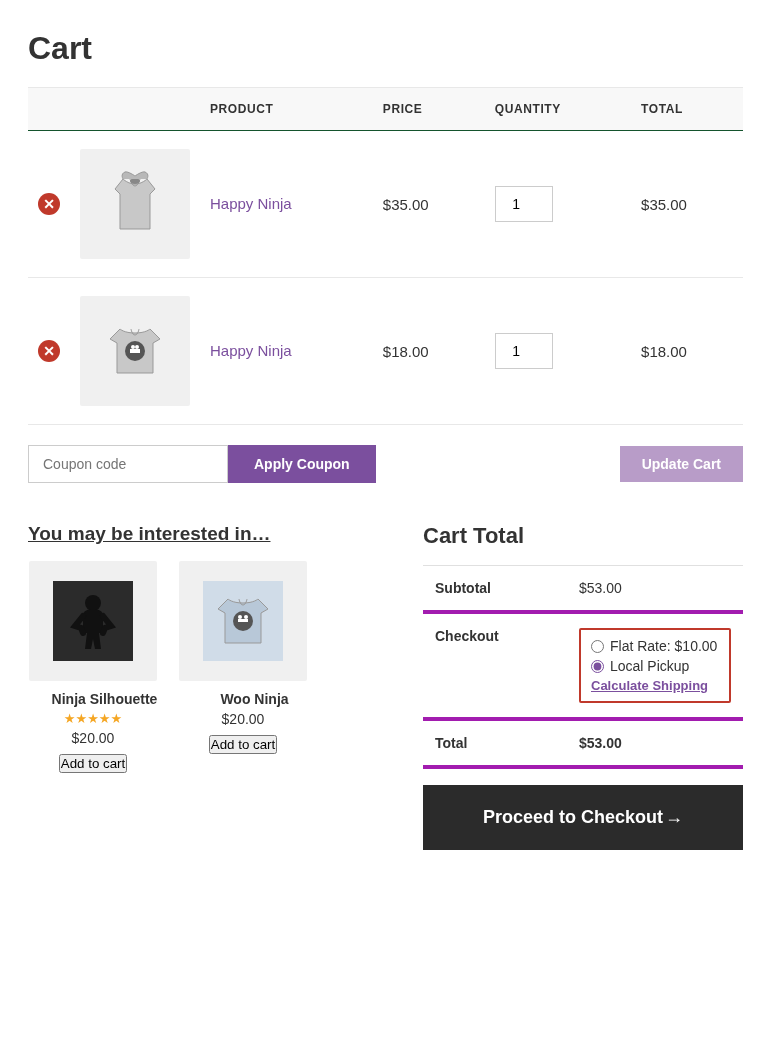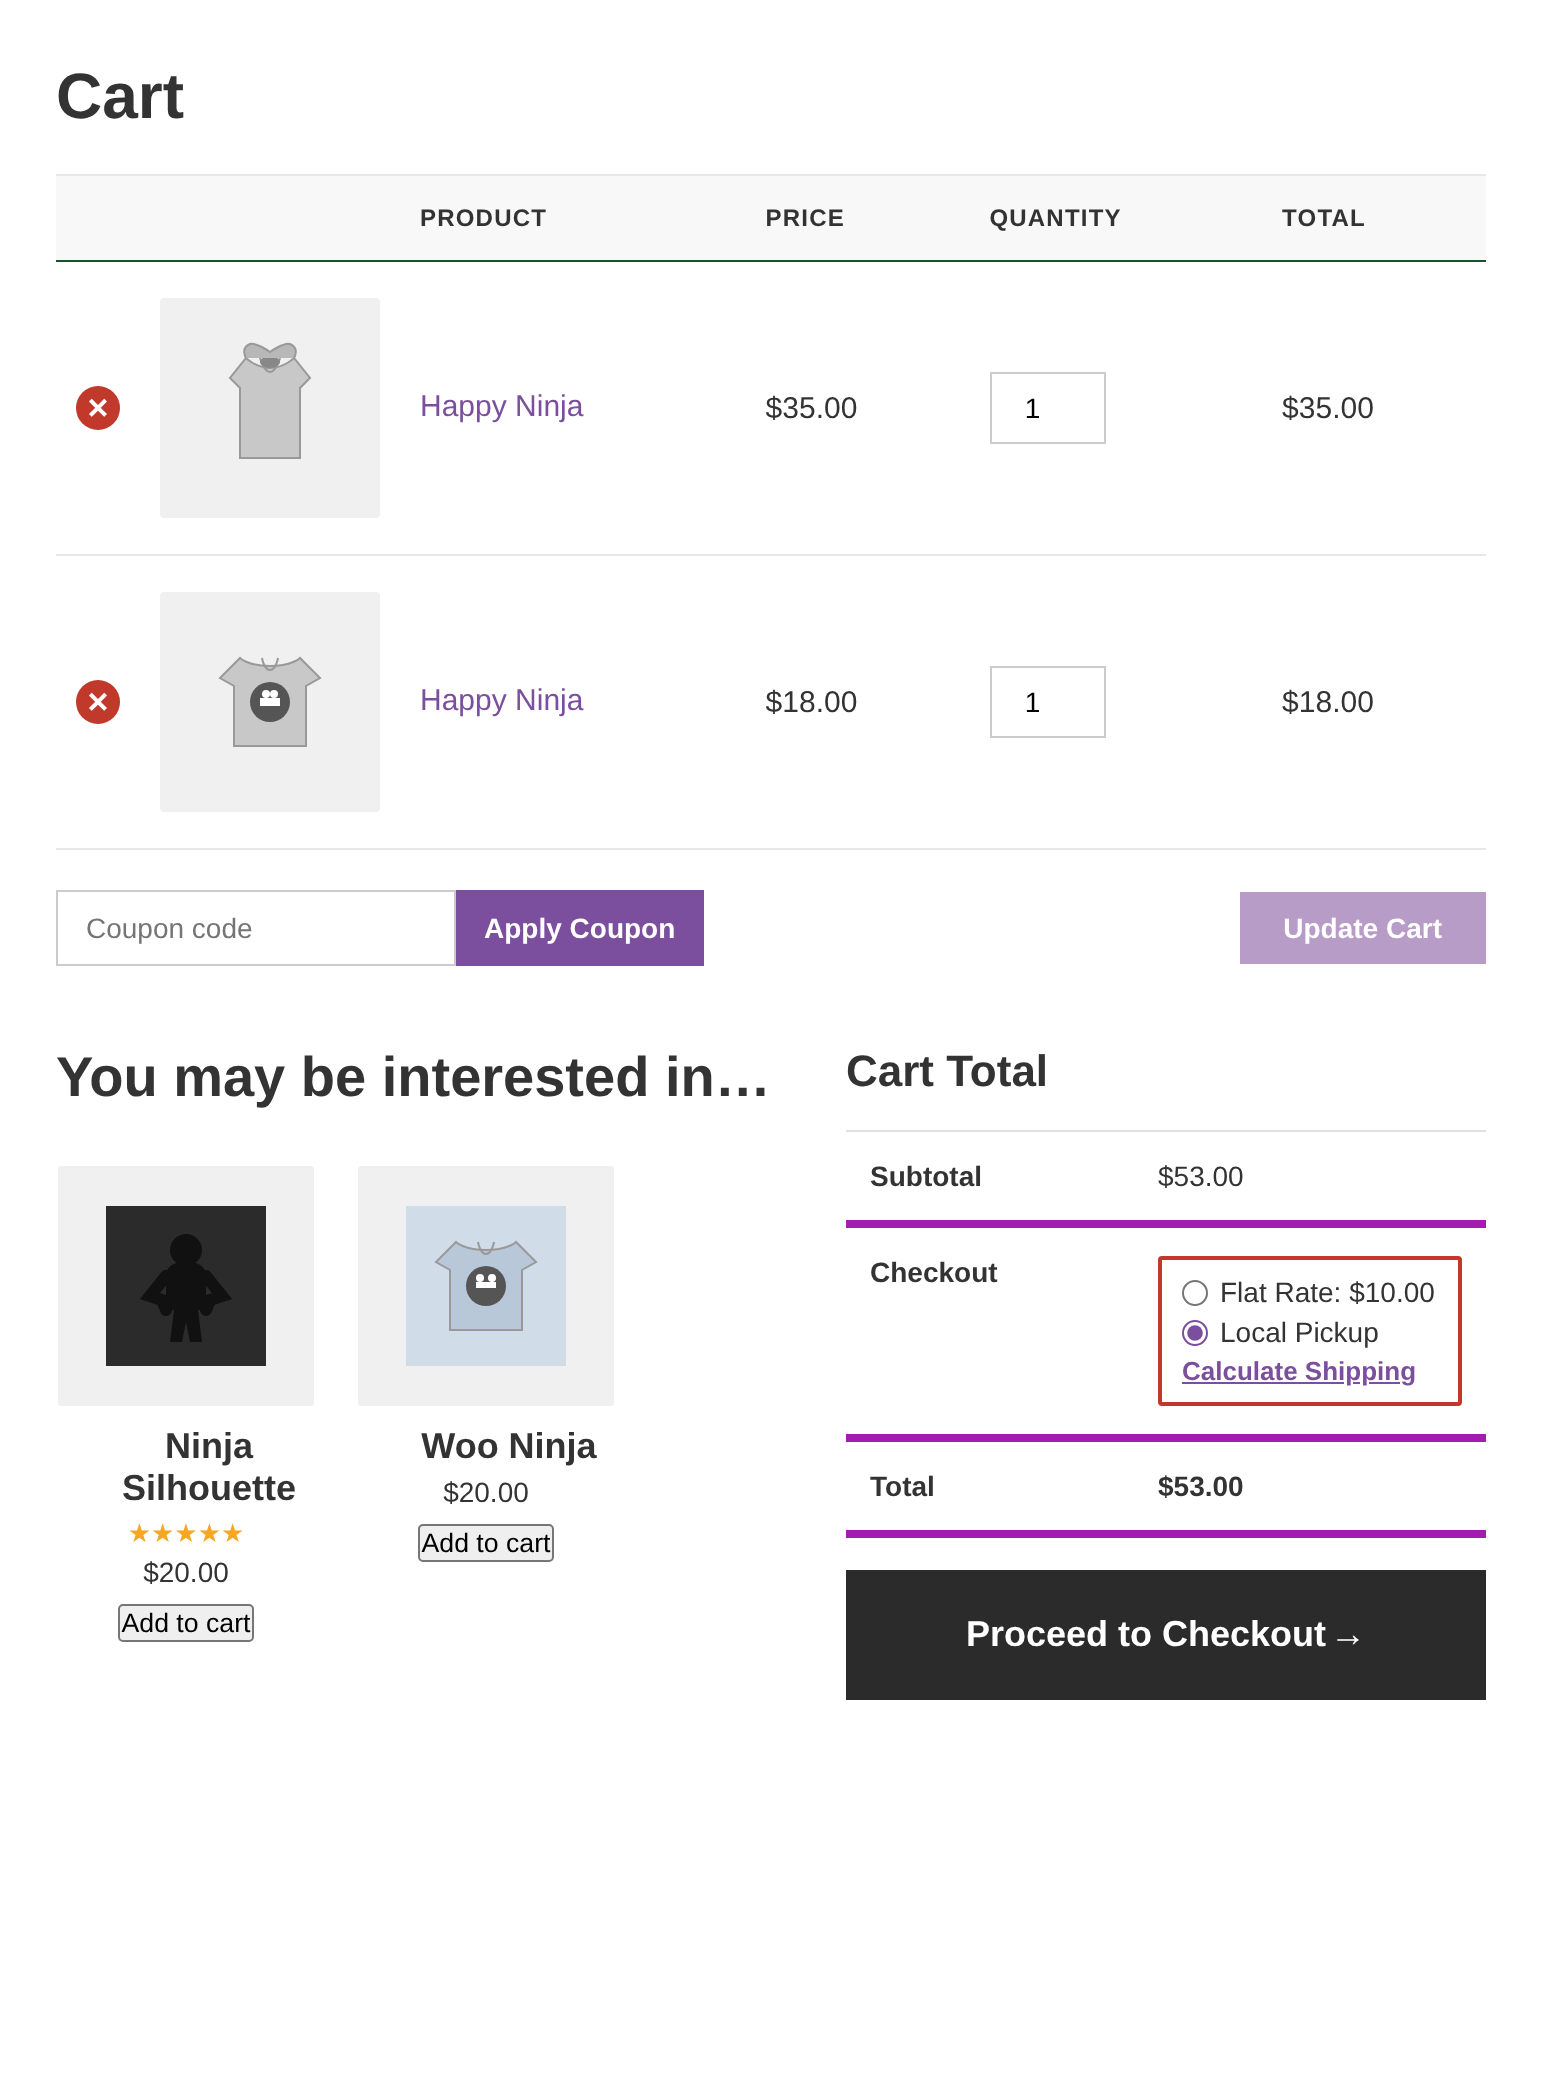--- a/index.html
+++ b/index.html
@@ -23,34 +23,34 @@
     .product-name-link { color: #7b4f9e; text-decoration: none; font-size: 15px; }
 
     .price-cell { font-size: 15px; color: #333; }
     .qty-input { width: 58px; height: 36px; border: 1px solid #ccc; text-align: center; font-size: 14px; padding: 4px; }
     .total-cell { font-size: 15px; color: #333; }
 
     
     [data-name="coupon-row"] { display: flex; align-items: center; justify-content: space-between; margin-bottom: 40px; }
     [data-name="coupon-form"] { display: flex; gap: 0; }
     [data-name="coupon-input"] { border: 1px solid #ccc; padding: 10px 14px; font-size: 14px; color: #999; width: 200px; outline: none; }
-    [data-name="apply-coupon-button"] { background: #7b4f9e; color: white; border: none; padding: 10px 14px; font-size: 14px; cursor: pointer; font-weight: 600; }
+    [data-name="apply-coupon-button"] { background: #7b4f9e; color: white; border: none; padding: 10px 26px; font-size: 14px; cursor: pointer; font-weight: 600; }
     [data-name="update-cart-button"] { background: #b89cc8; color: white; border: none; padding: 10px 22px; font-size: 14px; cursor: pointer; font-weight: 600; }
 
     
     [data-name="bottom-section"] { display: flex; gap: 30px; align-items: flex-start; }
 
     
     [data-name="suggested-section"] { flex: 1; }
-    [data-name="suggested-title"] { font-size: 28px; font-weight: bold; margin-bottom: 28px; }
+    [data-name="suggested-title"] { font-size: 19px; font-weight: bold; margin-bottom: 16px; text-decoration: underline; }
     [data-name="suggested-products"] { display: flex; gap: 20px; flex-wrap: wrap; }
     [data-name="product-card"] { width: 130px; display: flex; flex-direction: column; align-items: center; }
     .product-thumb { width: 128px; height: 120px; background: #f0f0f0; display: flex; align-items: center; justify-content: center; border-radius: 2px; margin-bottom: 10px; }
     .product-thumb svg { width: 80px; height: 80px; }
-    [data-name="product-card-name"] { font-size: 18px; font-weight: 700; text-align: center; margin-bottom: 4px; padding-left: 23px; }
+    [data-name="product-card-name"] { font-size: 14px; font-weight: 700; text-align: center; margin-bottom: 4px; padding-left: 23px; }
     [data-name="stars"] { color: #f5a623; font-size: 13px; margin-bottom: 4px; }
     [data-name="product-card-price"] { font-size: 14px; color: #333; margin-bottom: 8px; }
 
     
     [data-name="cart-totals-section"] { width: 320px; flex-shrink: 0; }
     [data-name="cart-totals-title"] { font-size: 22px; font-weight: bold; margin-bottom: 16px; }
     [data-name="totals-table"] { width: 100%; border-collapse: collapse; }
     [data-name="totals-table"] td { padding: 14px 12px; vertical-align: top; border-top: 1px solid #e0e0e0; border-bottom: 4px solid #a21caf; font-size: 14px; }
     [data-name="totals-table"] td:first-child { font-weight: 700; width: 45%; }
 

